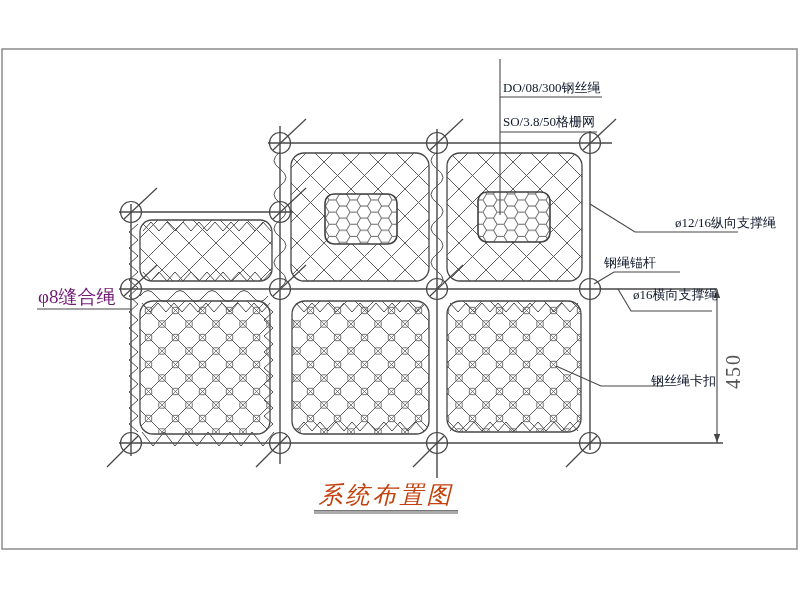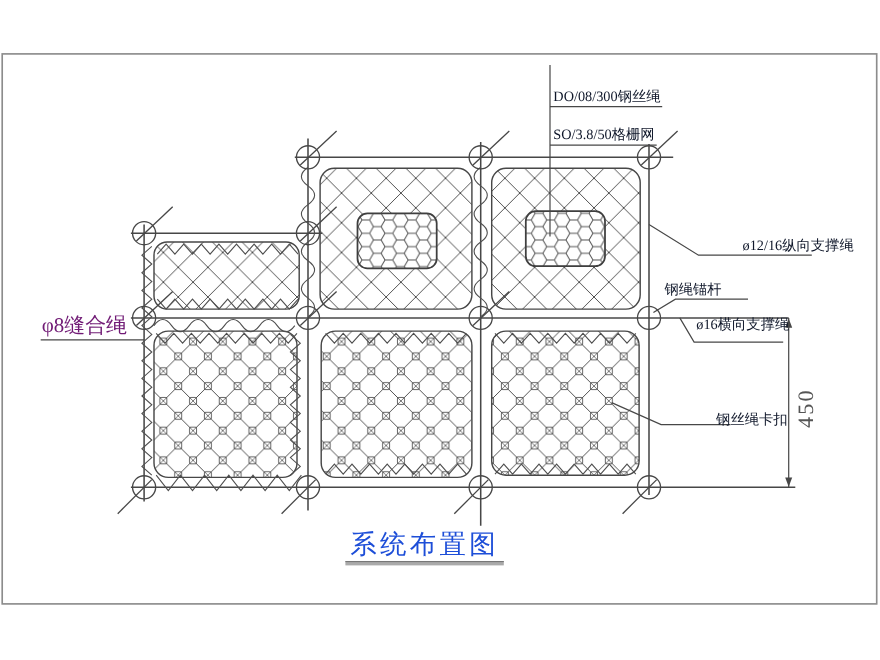--- a/index.html
+++ b/index.html
@@ -10,21 +10,21 @@
   .lbl-do{left:503px;top:81px;}
   .lbl-so{left:503px;top:115px;}
   .lbl-zong{left:640px;top:216px;margin-left:35px;}
   .lbl-mao{left:604px;top:256px;}
   .lbl-heng{left:633px;top:288px;}
   .lbl-ka{left:603px;top:374px;margin-left:48px;}
   .lbl-feng{left:38px;top:286px;font-size:19px;color:#701a75;}
   .lbl-450{left:722px;top:389px;font-size:20px;color:#555;letter-spacing:2px;
            transform:rotate(-90deg);transform-origin:0 0;}
   .title{position:absolute;left:313px;top:479px;width:146px;text-align:center;
-         font-size:24px;letter-spacing:3px;color:#1d4ed8;}
+         font-size:24px;letter-spacing:3px;color:#c2410c;font-style:italic;}
   .title-underline{position:absolute;left:314px;top:510px;width:144px;height:3px;
                    background:#aaaaaa;border-top:1px solid #777;}
 </style>
 </head>
 <body>
 
 <div class="canvas">
 
   <svg width="800" height="600" viewBox="0 0 800 600">
     <defs>

